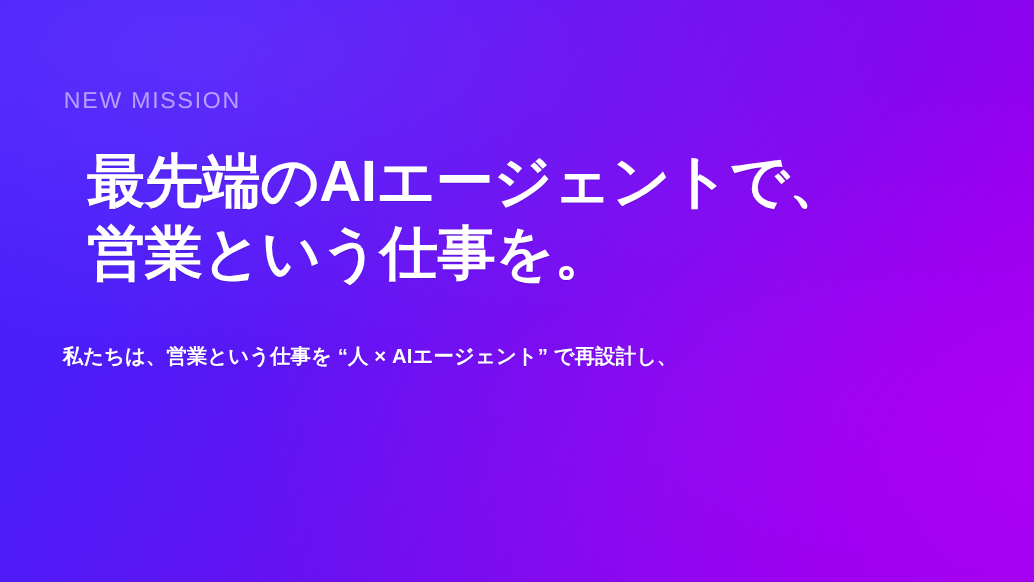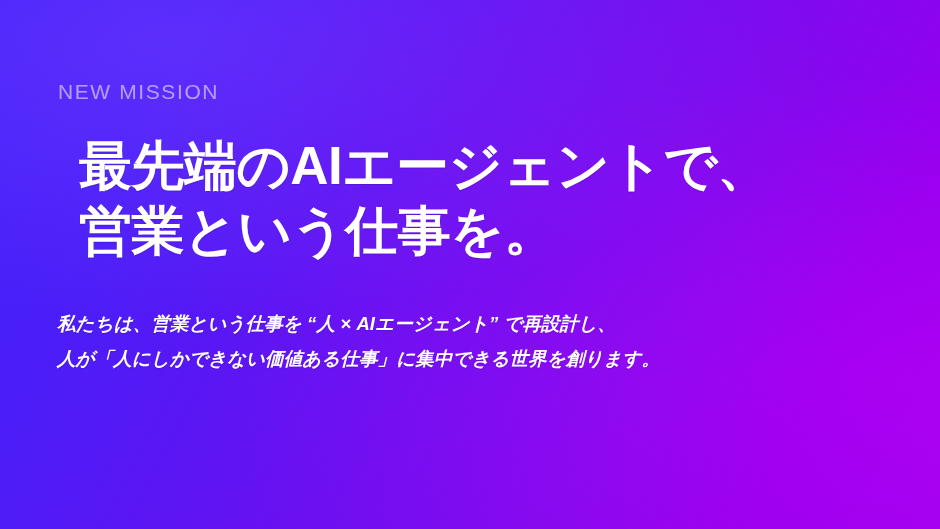--- a/index.html
+++ b/index.html
@@ -84,36 +84,34 @@
     color: #ffffff;
     font-size: 18.5px;
     font-weight: 700;
     line-height: 35px;
     letter-spacing: 0.1px;
     white-space: nowrap;
     text-shadow: 0 1px 1px rgba(20, 0, 80, 0.15);
   }
   .lede .lede-line {
     display: block;
-    font-style: italic;
   }
 </style>
 </head>
 <body>
 
 <div class="slide">
 
   <div class="content">
 
     <div class="eyebrow">NEW MISSION</div>
 
     <h1 class="headline">
       <span class="hl-line">最先端のAIエージェントで、</span>
       <span class="hl-line">営業という仕事を。</span>
     </h1>
 
     <div class="lede">
       <span class="lede-line">私たちは、営業という仕事を “人 × AIエージェント” で再設計し、</span>
-      <span class="lede-line">人が「人にしかできない価値ある仕事」に集中できる世界を創ります。</span>
     </div>
 
   </div>
 </div>
 
 </body></html>

